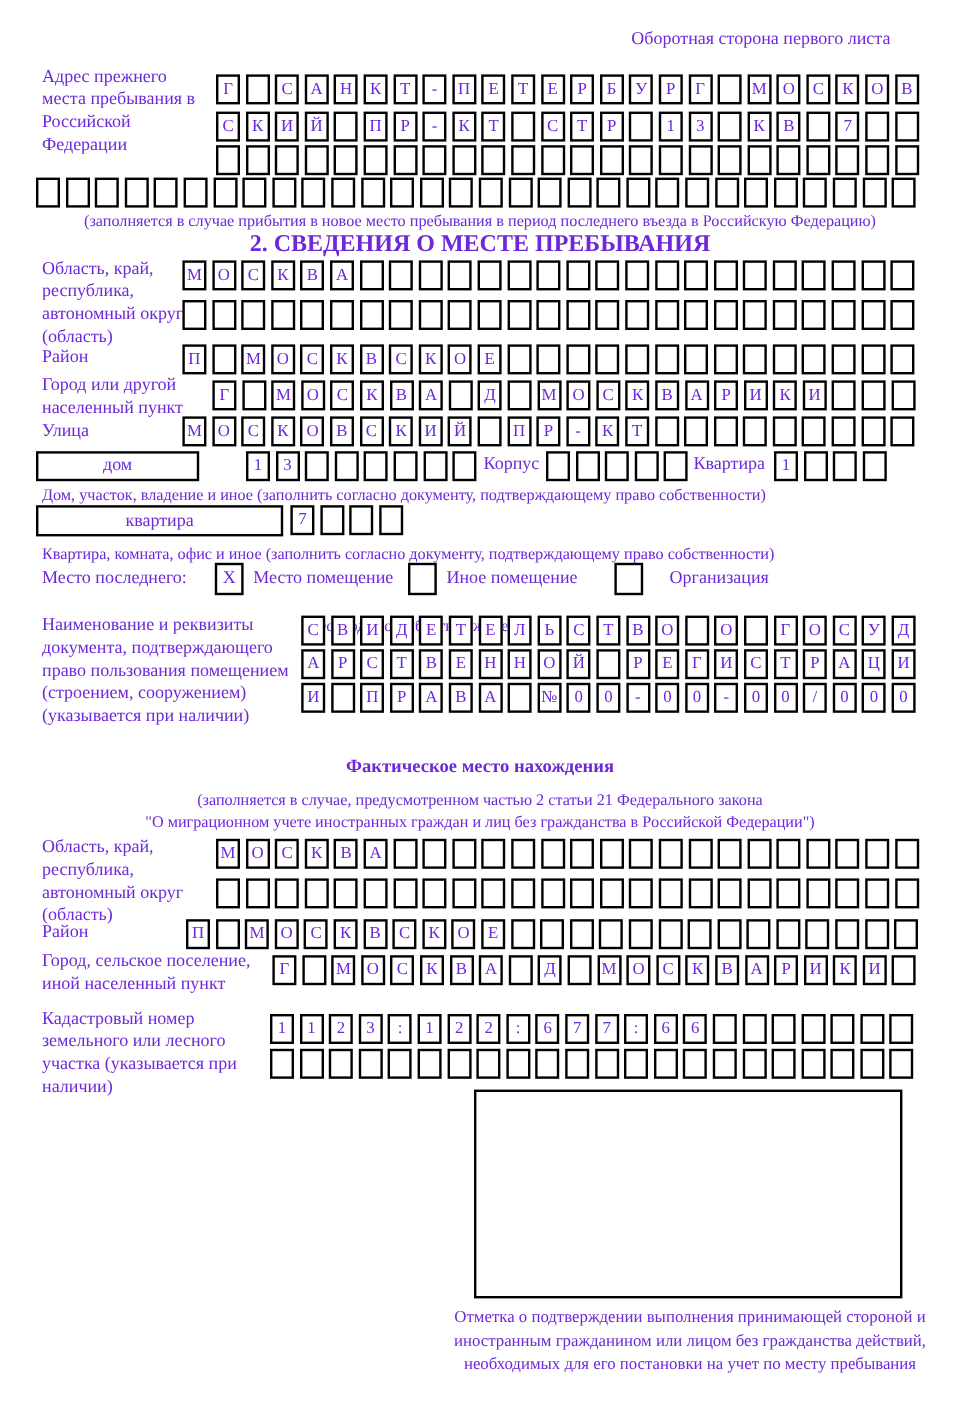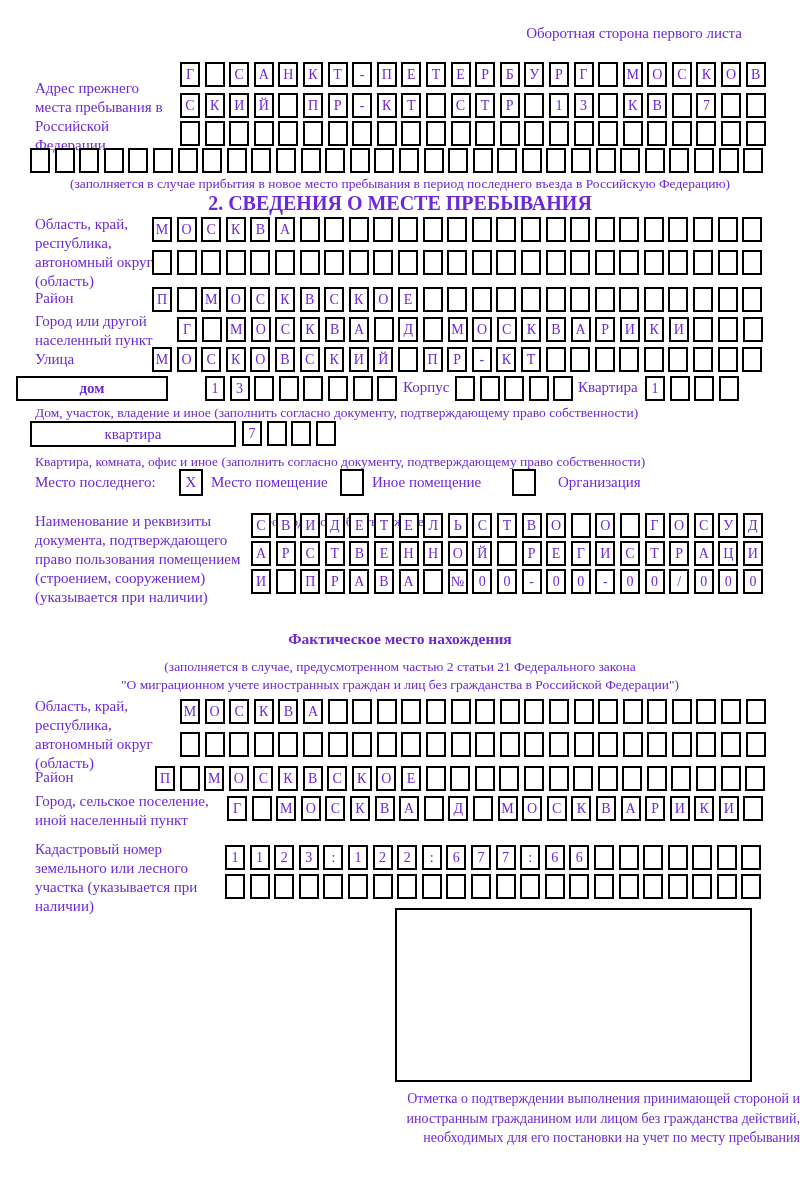--- a/index.html
+++ b/index.html
@@ -28,21 +28,21 @@
   }
   .stampbox{box-sizing:border-box;position:absolute;border:2px solid #000;background:#fff;}
 </style>
 </head>
 <body>
 
 <div class="page">
 
   <div class="abs lbl" style="top:24px; right:58px;">Оборотная сторона первого листа</div>
 
-  <div class="abs lbl" style="left:35px; top:79px; width:142px;">Адрес прежнего места пребывания в Российской Федерации</div>
+  <div class="abs lbl" style="left:35px; top:55px; width:142px;">Адрес прежнего места пребывания в Российской Федерации</div>
   <div class="grid" style="left:180px; top:62px;">
       <div class="cell">Г</div>
       <div class="cell"></div>
       <div class="cell">С</div>
       <div class="cell">А</div>
       <div class="cell">Н</div>
       <div class="cell">К</div>
       <div class="cell">Т</div>
       <div class="cell">-</div>
       <div class="cell">П</div>
@@ -285,21 +285,21 @@
       <div class="cell"></div>
       <div class="cell"></div>
       <div class="cell"></div>
       <div class="cell"></div>
       <div class="cell"></div>
       <div class="cell"></div>
       <div class="cell"></div>
       <div class="cell"></div>
     </div>
 
-  <div class="widebox abs" style="left:16px; top:376px; width:152px; height:25px;font-weight:bold;">дом</div>
+  <div class="widebox abs" style="left:30px; top:376px; width:136px; height:25px;">дом</div>
   <div class="grid" style="left:205px; top:376px;">
       <div class="cell">1</div>
       <div class="cell">3</div>
       <div class="cell"></div>
       <div class="cell"></div>
       <div class="cell"></div>
       <div class="cell"></div>
       <div class="cell"></div>
       <div class="cell"></div>
     </div>
@@ -566,15 +566,15 @@
       <div class="cell"></div>
       <div class="cell"></div>
       <div class="cell"></div>
       <div class="cell"></div>
       <div class="cell"></div>
       <div class="cell"></div>
       <div class="cell"></div>
     </div>
 
   <div class="stampbox" style="left:395px; top:908px; width:357px; height:174px;"></div>
-  <div class="abs center" style="left:350px; top:1089px; width:450px; font-size:14px; line-height:19.5px;text-align:right;">Отметка о подтверждении выполнения принимающей стороной и иностранным гражданином или лицом без гражданства действий, необходимых для его постановки на учет по месту пребывания</div>
+  <div class="abs center" style="left:350px; top:1089px; width:450px; font-size:14px; line-height:19.5px;">Отметка о подтверждении выполнения принимающей стороной и иностранным гражданином или лицом без гражданства действий, необходимых для его постановки на учет по месту пребывания</div>
 
 </div>
 
 </body></html>

